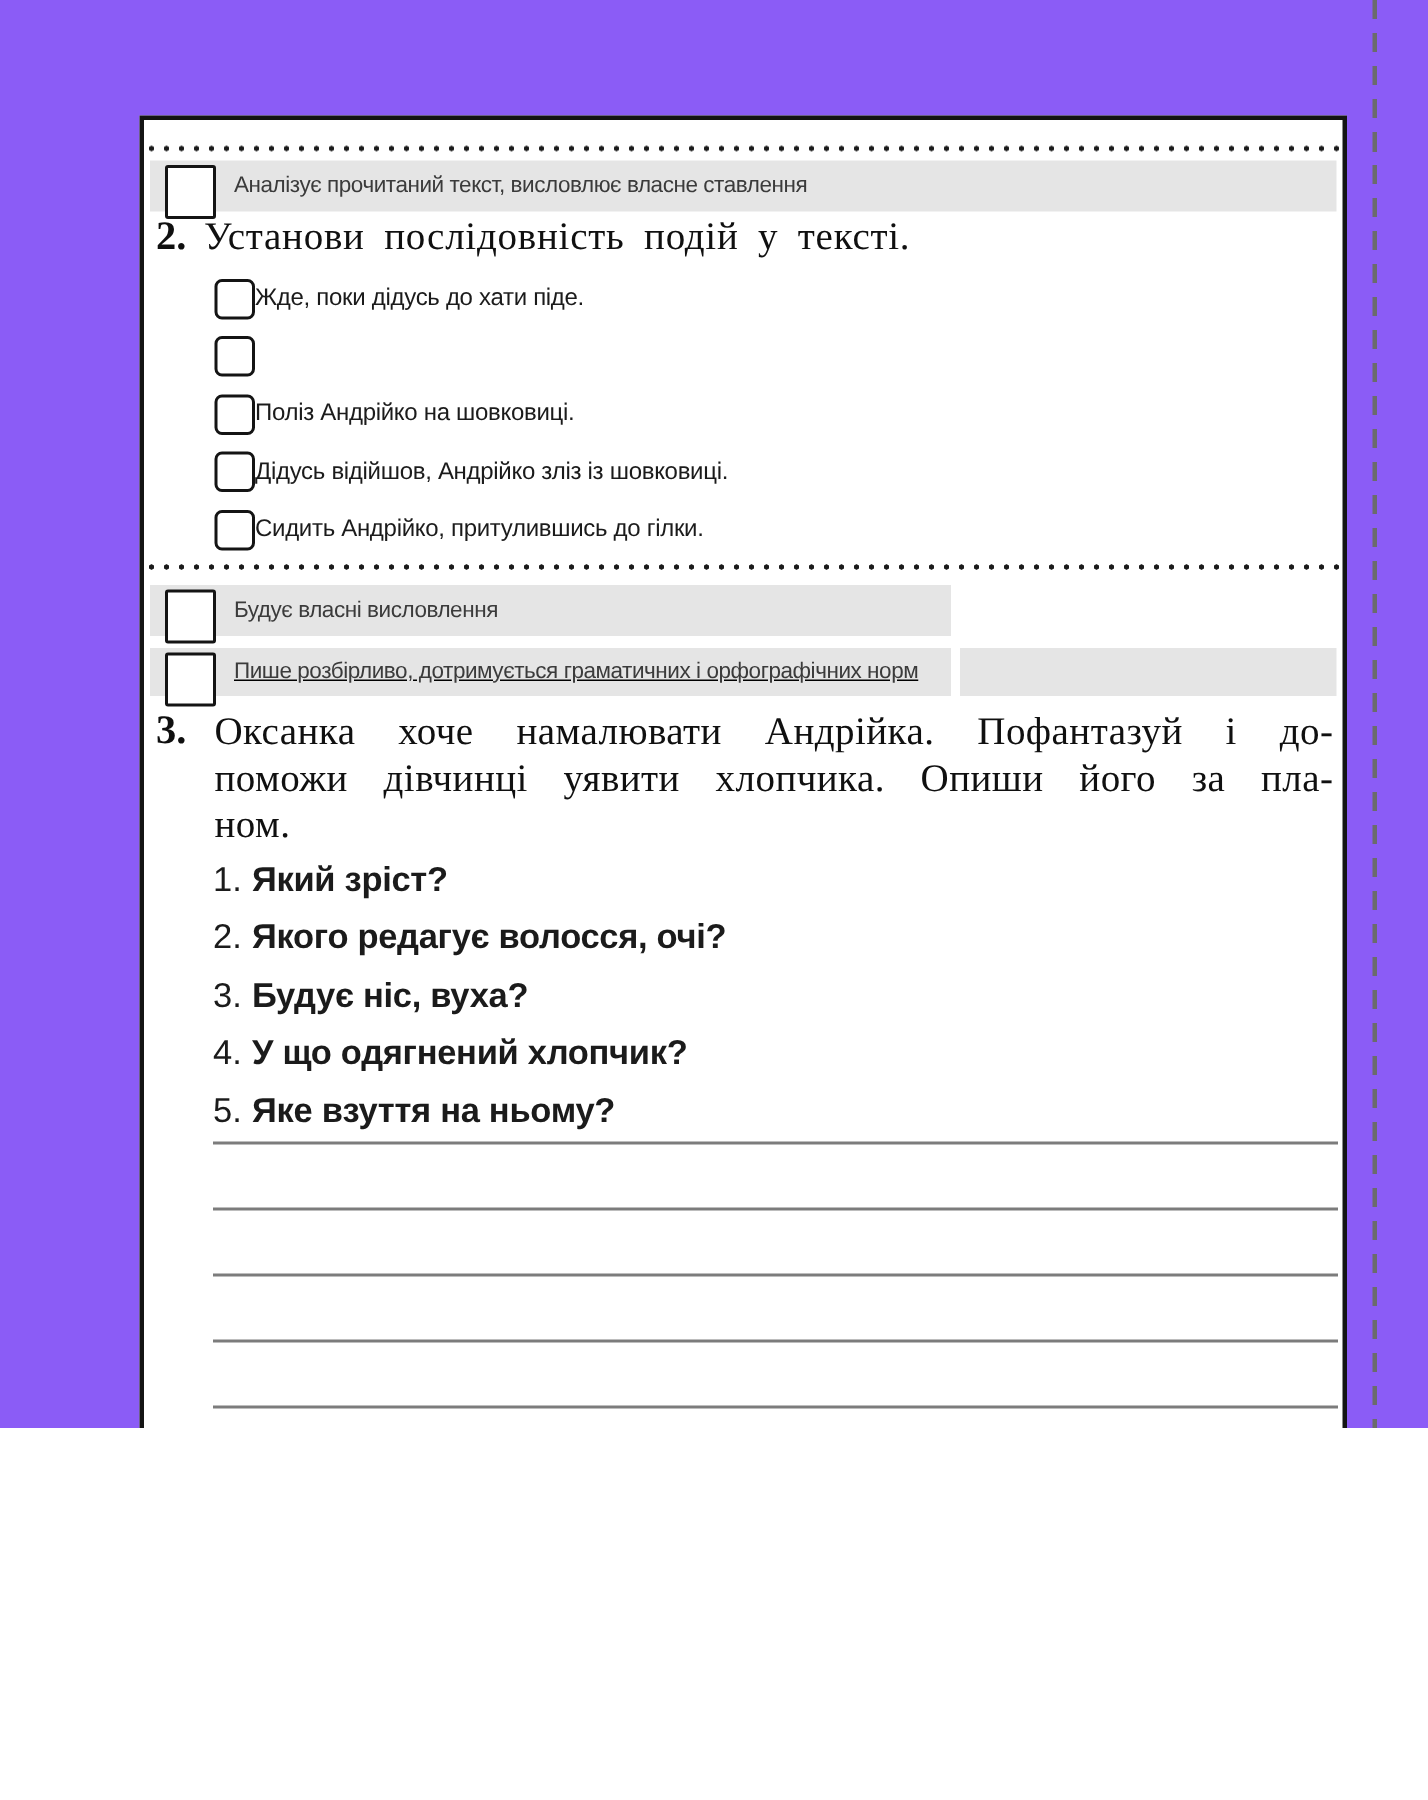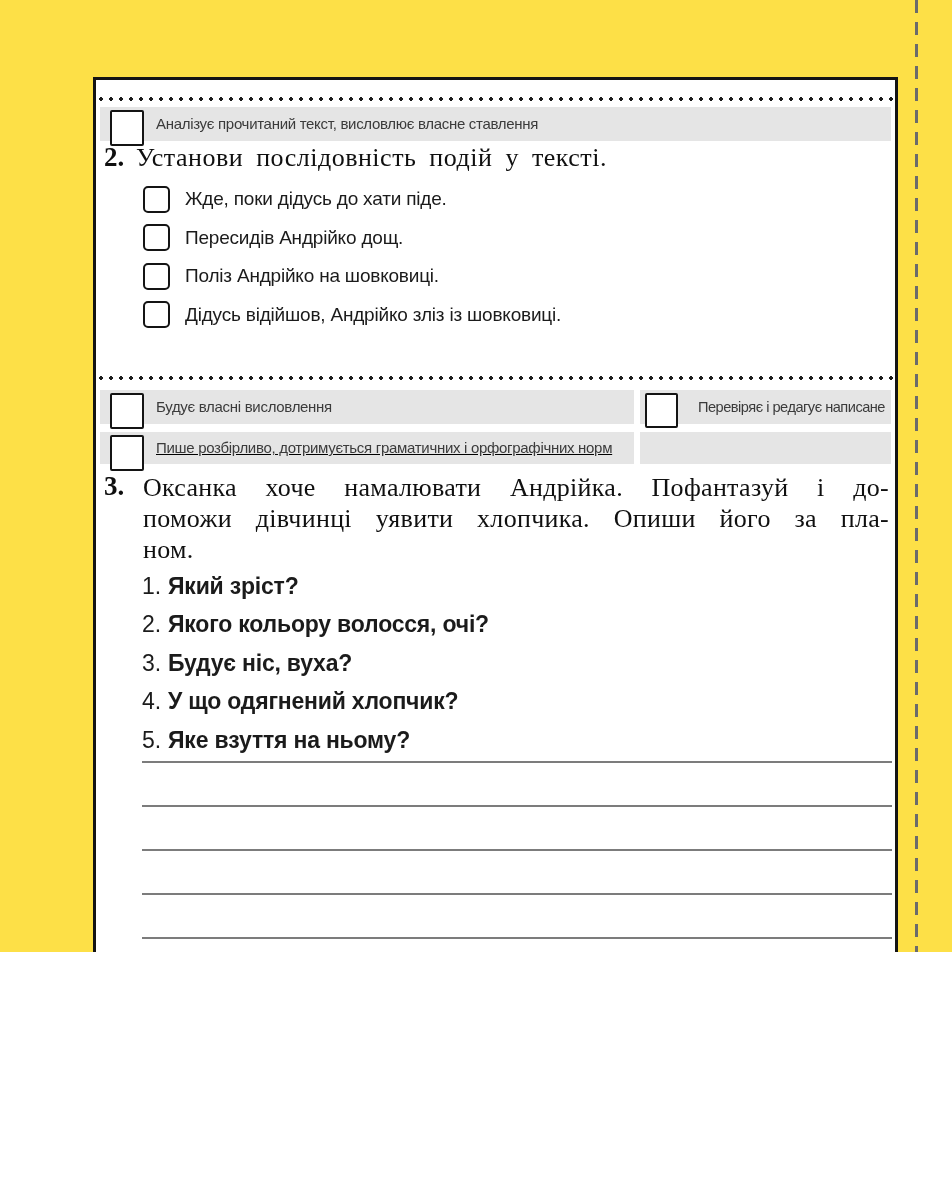--- a/index.html
+++ b/index.html
@@ -1,17 +1,17 @@
 <!DOCTYPE html>
 <html style="--bar-bg: #e5e5e5; --border: #141414; --badge-bg: #58595b; --rule-line: #7c7c7c; --cut-dash: #6b6b6b; --scissors-gray: #8a8a8a;"><head>
 <meta charset="utf-8">
 <style>
   html,body { margin:0; padding:0; background:#fff; }
   .sheet {
-    position:relative; width:952px; height:952px; background:#fde047;
+    position:relative; width:952px; height:952px; background:#8b5cf6;
     overflow:hidden; font-family:"Liberation Sans", sans-serif;
   }
   .serif { font-family:"Liberation Serif", serif; }
 
   
   .cutline {
     position:absolute; left:915px; top:0; width:3px; height:1200px; z-index:1;
     background:repeating-linear-gradient(to bottom, var(--cut-dash,#6b6b6b) 0 13px, transparent 13px 22px);
   }
   .scissors { position:absolute; left:896px; top:1100px; width:48px; height:60px; z-index:2; transform:rotate(4deg); }
@@ -54,21 +54,21 @@
   .num2 { top:62px; }
   .title2 {
     position:absolute; left:40px; top:63px; font-size:26px; color:#101010;
     letter-spacing:0.5px; word-spacing:6px; white-space:nowrap;
   }
 
   
   .checklist { position:absolute; left:0; top:100px; width:799px; }
   .chk-row { display:flex; align-items:center; height:38.5px; }
   .item-cb { position:static; width:27px; height:27px; margin-left:47px; border-radius:5px; flex:0 0 auto; }
-  .chk-label { margin-left:15px; font-size:19px; color:#1b1b1b; letter-spacing:-0.2px; white-space:nowrap; }
+  .chk-label { font-size:16px; color:#1b1b1b; letter-spacing:-0.2px; white-space:nowrap; }
 
   
   .num3 { top:391px; }
   .t3text { position:absolute; left:47px; top:392px; width:746px; font-size:26px; color:#101010; letter-spacing:0.3px; }
   .t3line { line-height:31px; }
   .just { text-align:justify; text-align-last:justify; }
 
   .plan { position:absolute; left:0; top:487px; width:799px; }
   .plan-row { display:flex; align-items:center; height:38.5px; }
   .plan-num { margin-left:46px; width:26px; font-size:23px; color:#1b1b1b; flex:0 0 auto; }
@@ -115,44 +115,43 @@
 
     <div class="checklist">
 
         <div class="chk-row">
           <div class="cb item-cb"></div>
           <span class="chk-label">Жде, поки дідусь до хати піде.</span>
         </div>
 
         <div class="chk-row">
           <div class="cb item-cb"></div>
-          <span class="chk-label">Пересидів Андрійко дощ.</span>
         </div>
 
         <div class="chk-row">
           <div class="cb item-cb"></div>
           <span class="chk-label">Поліз Андрійко на шовковиці.</span>
         </div>
 
         <div class="chk-row">
           <div class="cb item-cb"></div>
           <span class="chk-label">Дідусь відійшов, Андрійко зліз із шовковиці.</span>
         </div>
 
+        <div class="chk-row">
+          <div class="cb item-cb"></div>
+          <span class="chk-label">Сидить Андрійко, притулившись до гілки.</span>
+        </div>
       </div>
 
     <div class="dots dots-mid"></div>
 
     <div class="strip s-left s-r1">
       <div class="cb strip-cb"></div>
       <span class="strip-label">Будує власні висловлення</span>
-    </div>
-    <div class="strip s-right s-r1">
-      <div class="cb strip-cb"></div>
-      <span class="strip-label">Перевіряє і редагує написане</span>
     </div>
     <div class="strip s-left s-r2">
       <div class="cb strip-cb"></div>
       <span class="strip-label">Пише розбірливо, дотримується граматичних і орфографічних норм</span>
     </div>
     <div class="strip s-right s-r2"></div>
 
     <span class="tasknum serif num3">3.</span>
     <div class="t3text serif">
       <div class="t3line just">Оксанка хоче намалювати Андрійка. Пофантазуй і до-</div>
@@ -162,21 +161,21 @@
 
     <div class="plan">
 
         <div class="plan-row">
           <span class="plan-num">1.</span>
           <span class="plan-text">Який зріст?</span>
         </div>
 
         <div class="plan-row">
           <span class="plan-num">2.</span>
-          <span class="plan-text">Якого кольору волосся, очі?</span>
+          <span class="plan-text">Якого редагує волосся, очі?</span>
         </div>
 
         <div class="plan-row">
           <span class="plan-num">3.</span>
           <span class="plan-text">Будує ніс, вуха?</span>
         </div>
 
         <div class="plan-row">
           <span class="plan-num">4.</span>
           <span class="plan-text">У що одягнений хлопчик?</span>

